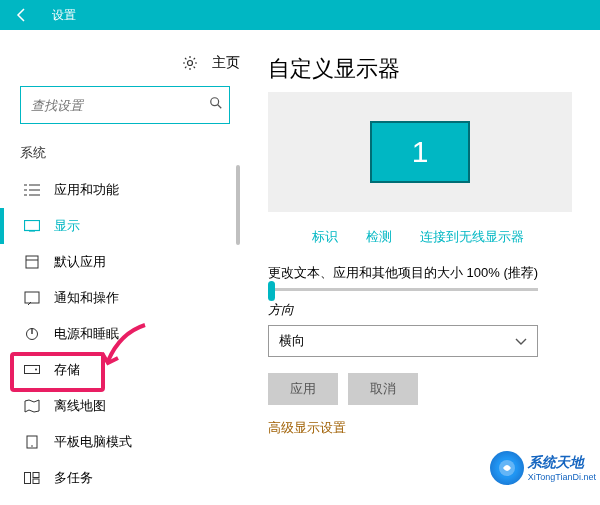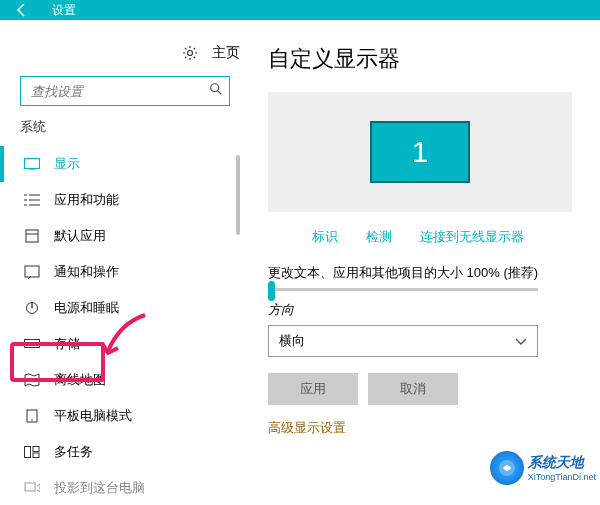--- a/index.html
+++ b/index.html
@@ -1,64 +1,64 @@
 <!DOCTYPE html>
 <html><head>
   <meta charset="utf-8">
   <style>
     * { margin: 0; padding: 0; box-sizing: border-box; font-family: "Microsoft YaHei", "Segoe UI", sans-serif; }
     body { width: 600px; height: 505px; overflow: hidden; background: #fff; position: relative; }
     
-    .titlebar { height: 20px; background: #00b7c3; display: flex; align-items: center; padding: 0; }
+    .titlebar { height: 30px; background: #00b7c3; display: flex; align-items: center; padding: 0; }
     .back-btn { width: 44px; height: 30px; display: flex; align-items: center; justify-content: center; color: #fff; cursor: pointer; }
     .titlebar-title { color: #fff; font-size: 12px; padding-left: 8px; }
     
     .content { display: flex; height: calc(100% - 30px); }
     
     .sidebar { width: 240px; padding: 16px 0 16px 20px; position: relative; }
     .sidebar-scroll { position: absolute; right: 0; top: 135px; width: 4px; height: 80px; background: #c0c0c0; border-radius: 2px; }
     
     .home-row { display: flex; align-items: center; gap: 14px; padding: 8px 0 14px 0; justify-content: flex-end; }
     .home-row .icon { width: 16px; height: 16px; }
     .home-label { font-size: 14px; }
     
-    .search-box { border: 1px solid #00b7c3; height: 30px; width: 210px; display: flex; align-items: center; padding: 0 10px; margin-bottom: 12px; }
+    .search-box { border: 1px solid #00b7c3; height: 38px; width: 210px; display: flex; align-items: center; padding: 0 10px; margin-bottom: 20px; }
     .search-box input { border: none; outline: none; flex: 1; font-size: 13px; font-style: italic; color: #888; }
     .search-box .search-icon { color: #555; }
     
     .section-label { font-size: 13px; color: #333; margin-bottom: 10px; }
     
     .nav-item { display: flex; align-items: center; gap: 14px; padding: 9px 4px; font-size: 13px; cursor: pointer; position: relative; }
     .nav-item.active { color: #00b7c3; }
     .nav-item.active::before { content: ""; position: absolute; left: -20px; top: 0; bottom: 0; width: 4px; background: #00b7c3; }
     .nav-item .icon { width: 16px; height: 16px; display: inline-flex; align-items: center; justify-content: center; }
     .nav-item.active .icon svg { stroke: #00b7c3; fill: #00b7c3; }
     
     .highlight-box { position: absolute; border: 4px solid #e91e63; border-radius: 4px; pointer-events: none; }
     .arrow { position: absolute; pointer-events: none; }
     
     .main { flex: 1; padding: 24px 28px 0 28px; position: relative; }
-    .main h1 { font-size: 22px; font-weight: 400; margin-bottom: 18px; }
+    .main h1 { font-size: 22px; font-weight: 400; margin-bottom: 8px; }
     
     .display-preview { background: #efefef; height: 120px; display: flex; align-items: center; justify-content: center; margin-bottom: 16px; }
     .monitor-box { width: 100px; height: 62px; background: #00b7c3; border: 2px solid #006d75; display: flex; align-items: center; justify-content: center; color: #fff; font-size: 30px; font-weight: 300; }
     
     .link-row { display: flex; gap: 28px; margin-bottom: 18px; margin-left: 44px; }
     .link-row span { color: #00b7c3; font-size: 13px; cursor: pointer; }
     
     .setting-label { font-size: 13px; margin-bottom: 6px; }
     .slider-track { height: 3px; background: #c8c8c8; position: relative; margin-bottom: 8px; width: 270px; }
     .slider-fill { height: 3px; background: #00b7c3; width: 4px; }
     .slider-thumb { position: absolute; left: 0; top: -7px; width: 7px; height: 20px; background: #00b7c3; border-radius: 4px; }
     
     .orientation-label { font-size: 13px; margin: 10px 0 6px 0; font-style: italic; }
     .dropdown { border: 1px solid #999; height: 32px; width: 270px; display: flex; align-items: center; justify-content: space-between; padding: 4px 10px; font-size: 13px; margin-bottom: 16px; cursor: pointer; }
     
     .button-row { display: flex; gap: 10px; margin-bottom: 14px; }
-    .btn { background: #ccc; border: none; width: 90px; height: 32px; font-size: 13px; color: #555; cursor: pointer; }
+    .btn { background: #ccc; border: none; width: 70px; height: 32px; font-size: 13px; color: #555; cursor: pointer; }
     
     .adv-link { color: #a16207; font-size: 13px; cursor: pointer; }
     
     .watermark { position: absolute; right: 4px; bottom: 20px; display: flex; align-items: center; gap: 4px; font-size: 10px; }
     .watermark-logo { width: 34px; height: 34px; border-radius: 50%; background: radial-gradient(circle, #2196f3 40%, #1565c0 100%); display: flex; align-items: center; justify-content: center; }
     .watermark-text-cn { font-size: 14px; font-weight: bold; color: #1565c0; font-style: italic; }
     .watermark-text-en { font-size: 9px; color: #1565c0; }
   </style>
 </head>
 <body>
@@ -89,42 +89,42 @@
       <span class="search-icon">
         <svg width="14" height="14" viewBox="0 0 16 16">
             <circle cx="6.5" cy="6.5" r="4.5" fill="none" stroke="#555" stroke-width="1.4"></circle>
             <line x1="10" y1="10" x2="14" y2="14" stroke="#555" stroke-width="1.4"></line>
           </svg>
       </span>
     </div>
 
     <div class="section-label">系统</div>
 
-    <div class="nav-item active">
-      <span class="icon">
-          <svg width="16" height="12" viewBox="0 0 16 12">
-            <rect x="0.5" y="0.5" width="15" height="10" fill="none" stroke="#00b7c3" stroke-width="1.2"></rect>
-            <line x1="5" y1="12" x2="11" y2="12" stroke="#00b7c3" stroke-width="1.2"></line>
-          </svg>
-        </span>
-      <span>显示</span>
-    </div>
     <div class="nav-item">
       <span class="icon">
           <svg width="16" height="12" viewBox="0 0 16 12">
             <line x1="0" y1="1" x2="3" y2="1" stroke="#333"></line>
             <line x1="5" y1="1" x2="16" y2="1" stroke="#333"></line>
             <line x1="0" y1="6" x2="3" y2="6" stroke="#333"></line>
             <line x1="5" y1="6" x2="16" y2="6" stroke="#333"></line>
             <line x1="0" y1="11" x2="3" y2="11" stroke="#333"></line>
             <line x1="5" y1="11" x2="16" y2="11" stroke="#333"></line>
           </svg>
         </span>
       <span>应用和功能</span>
     </div>
+    <div class="nav-item active">
+      <span class="icon">
+          <svg width="16" height="12" viewBox="0 0 16 12">
+            <rect x="0.5" y="0.5" width="15" height="10" fill="none" stroke="#00b7c3" stroke-width="1.2"></rect>
+            <line x1="5" y1="12" x2="11" y2="12" stroke="#00b7c3" stroke-width="1.2"></line>
+          </svg>
+        </span>
+      <span>显示</span>
+    </div>
     <div class="nav-item">
       <span class="icon">
           <svg width="16" height="14" viewBox="0 0 16 14">
             <rect x="2" y="1" width="12" height="12" fill="none" stroke="#333"></rect>
             <line x1="2" y1="5" x2="14" y2="5" stroke="#333"></line>
           </svg>
         </span>
       <span>默认应用</span>
     </div>
     <div class="nav-item">

